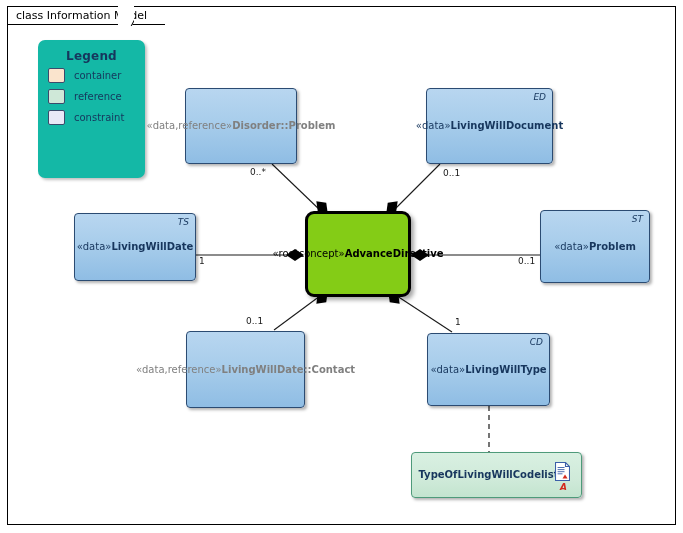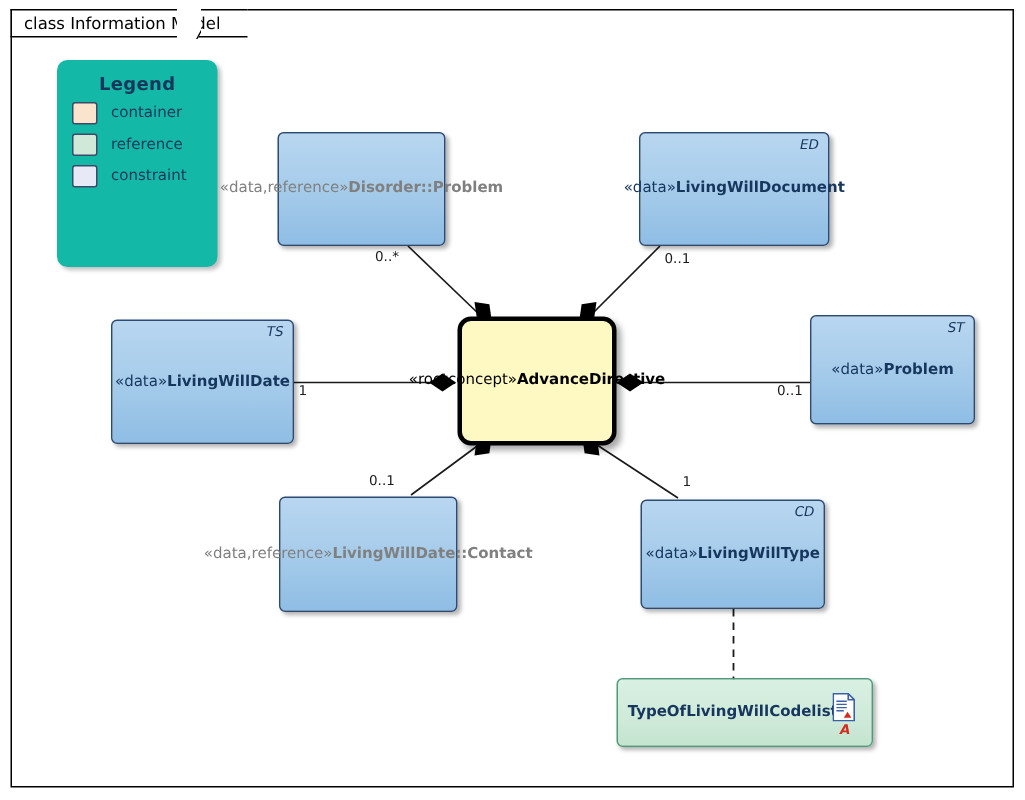--- a/index.html
+++ b/index.html
@@ -142,21 +142,21 @@
     right: 6px;
     font-size: 9px;
     font-style: italic;
     color: #17365d;
   }
 
   
   #box-advancedirective {
     border: 3px solid #000000;
     border-radius: 9px;
-    background: #fef9c3;
+    background: #84cc16;
     box-shadow: 3px 3px 4px rgba(0,0,0,0.35);
   }
   #box-advancedirective .uml-stereotype,
   #box-advancedirective .uml-name { color: #000000; }
 
   
   .uml-box.codelist {
     border: 1px solid #4e9a7a;
     background: linear-gradient(to bottom, #d9f0e2 0%, #cfead9 60%, #c3e4cf 100%);
     justify-content: center;
@@ -274,21 +274,21 @@
   <div class="uml-stereotype">«data,reference»</div>
   <div class="uml-name">Disorder::Problem</div>
 </div>
 
 <div class="uml-box" id="box-livingwilldocument" style="left:426px; top:88px; width:127px; height:76px;">
   <div class="corner-tag">ED</div>
   <div class="uml-stereotype">«data»</div>
   <div class="uml-name">LivingWillDocument</div>
 </div>
 
-<div class="uml-box" id="box-livingwilldate" style="left:74px; top:213px; width:122px; height:83px;">
+<div class="uml-box" id="box-livingwilldate" style="left:74px; top:213px; width:122px; height:68px;">
   <div class="corner-tag">TS</div>
   <div class="uml-stereotype">«data»</div>
   <div class="uml-name">LivingWillDate</div>
 </div>
 
 <div class="uml-box" id="box-advancedirective" style="left:305px; top:211px; width:106px; height:86px;">
   <div class="uml-stereotype">«rootconcept»</div>
   <div class="uml-name">AdvanceDirective</div>
 </div>
 

